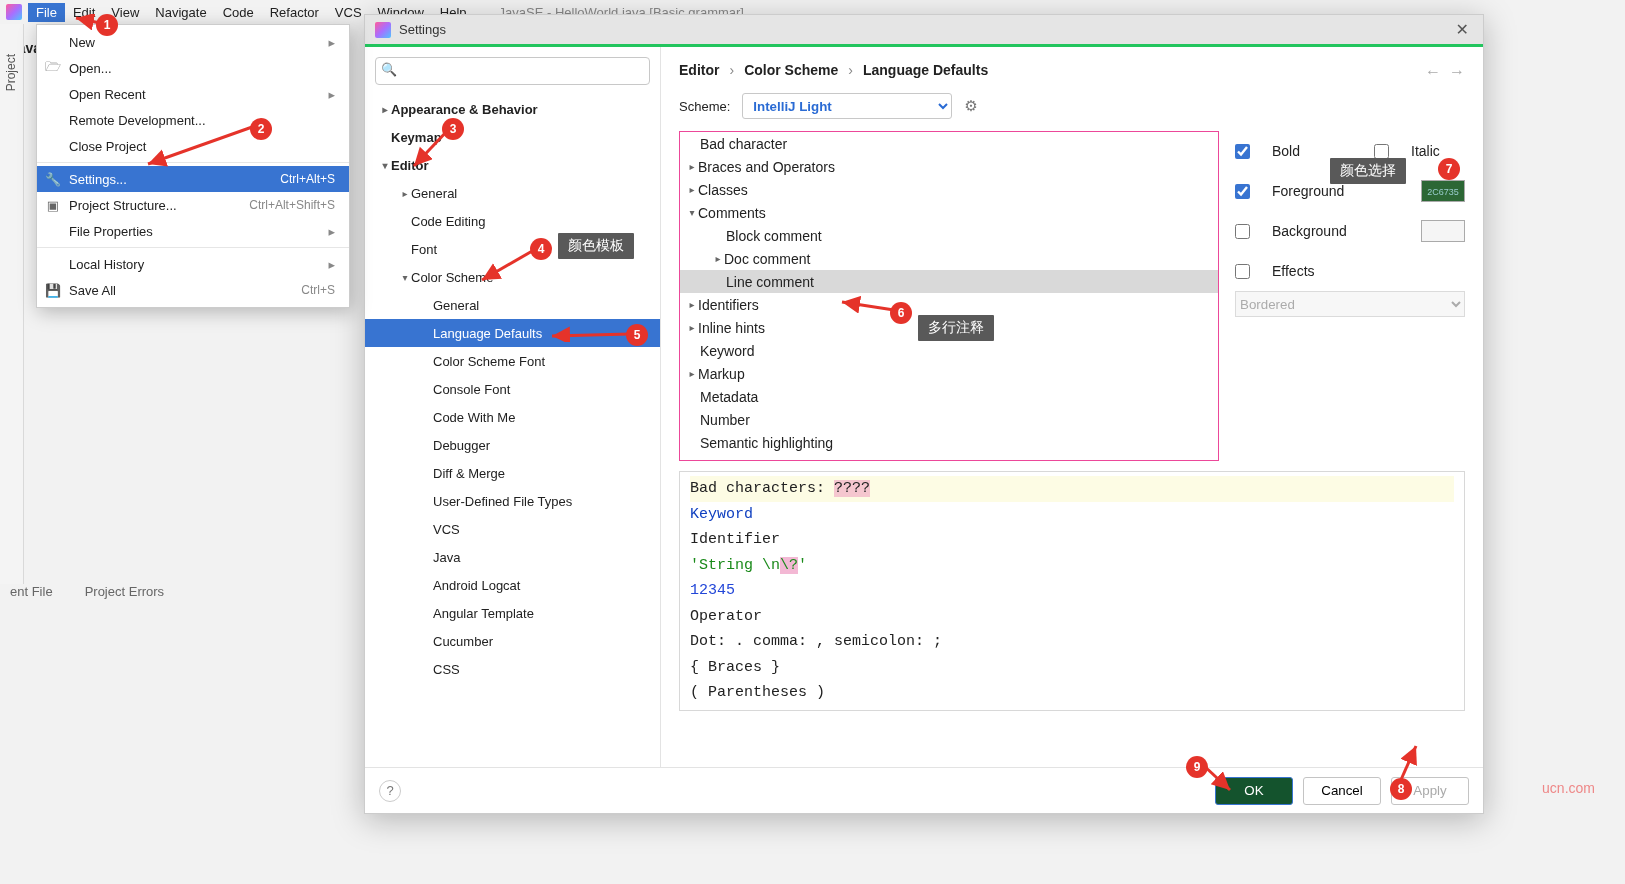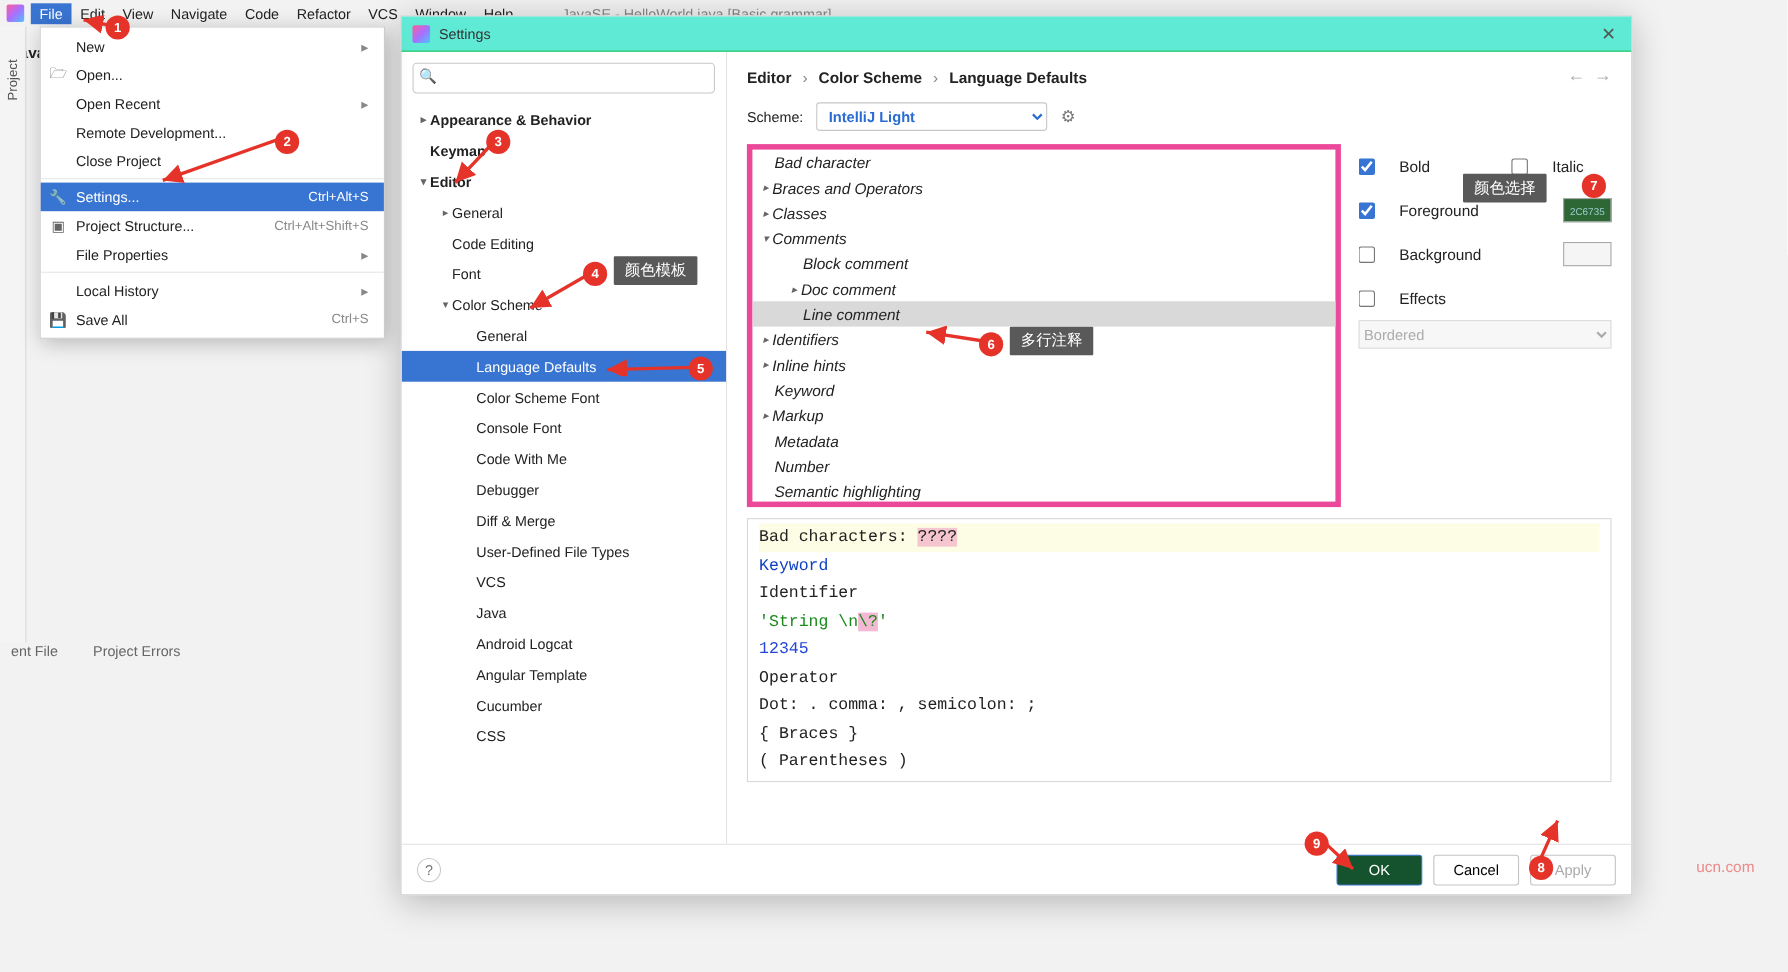--- a/index.html
+++ b/index.html
@@ -3,21 +3,21 @@
 <meta charset="utf-8">
 <style>
 * { box-sizing: border-box; margin: 0; padding: 0; }
 body { font-family: "Segoe UI", Arial, sans-serif; font-size: 13px; background: #f2f2f2; color: #222; overflow: hidden; width: 1625px; height: 884px; position: relative; }
 
 
 .menubar { height: 24px; background: #f2f2f2; display: flex; align-items: center; padding: 0 6px; font-size: 13px; }
 .menubar .logo { width: 16px; height: 16px; background: linear-gradient(135deg,#ff5c9b,#a96eff,#4ec3ff); border-radius: 2px; margin-right: 6px; }
 .menubar .mitem { padding: 2px 8px; cursor: pointer; }
 .menubar .mitem.active { background: #3874d1; color: #fff; }
-.menubar .title-tail { margin-left: 36px; color: #888; }
+.menubar .title-tail { margin-left: 24px; color: #888; }
 
 
 .proj-strip { position: absolute; left: 0; top: 24px; width: 24px; height: 560px; background: #f4f4f4; border-right: 1px solid #d9d9d9; }
 .proj-strip .vlabel { writing-mode: vertical-rl; transform: rotate(180deg); font-size: 12px; color: #555; margin: 30px 4px; }
 
 
 .javafrag { position: absolute; left: 10px; top: 40px; font-size: 14px; font-weight: 700; color: #222; }
 
 
 .filemenu { position: absolute; left: 36px; top: 24px; width: 314px; background: #fff; border: 1px solid #ccc; box-shadow: 2px 4px 18px rgba(0,0,0,.25); z-index: 50; padding: 4px 0; }
@@ -29,21 +29,21 @@
 .filemenu .row .ico { position: absolute; left: 8px; width: 16px; height: 16px; display: flex; align-items: center; justify-content: center; color: #666; }
 .filemenu .row.sel .ico { color: #fff; }
 .filemenu .row .chev { margin-left: auto; color: #888; }
 
 
 .btabs { position: absolute; left: 0; top: 580px; display: flex; gap: 20px; font-size: 13px; color: #666; padding-left: 4px; }
 .btabs span { padding: 4px 6px; }
 
 
 .dlg { position: absolute; left: 364px; top: 14px; width: 1120px; height: 800px; background: #fff; border: 1px solid #ccc; box-shadow: 0 6px 30px rgba(0,0,0,.25); z-index: 40; display: flex; flex-direction: column; }
-.dlg-title { height: 32px; display: flex; align-items: center; padding: 0 10px; border-bottom: 1px solid #22c55e; background: #5eead4; }
+.dlg-title { height: 32px; display: flex; align-items: center; padding: 0 10px; border-bottom: 3px solid #22c55e; background: #e5e5e5; }
 .dlg-title .logo { width: 16px; height: 16px; background: linear-gradient(135deg,#ff5c9b,#a96eff,#4ec3ff); border-radius: 2px; margin-right: 8px; }
 .dlg-title .txt { font-size: 13px; color: #333; }
 .dlg-title .close { margin-left: auto; font-size: 16px; color: #555; cursor: pointer; padding: 0 4px; }
 
 .dlg-body { flex: 1; display: flex; overflow: hidden; }
 
 
 .treecol { width: 296px; border-right: 1px solid #e3e3e3; display: flex; flex-direction: column; }
 .searchbox { margin: 10px; position: relative; }
 .searchbox input { width: 100%; height: 28px; border: 1px solid #c8c8c8; border-radius: 4px; padding: 0 8px 0 26px; font-size: 13px; }
@@ -60,21 +60,21 @@
 .rpane { flex: 1; display: flex; flex-direction: column; padding: 14px 18px; overflow: hidden; }
 .bcrumb { font-size: 14px; color: #222; display: flex; align-items: center; gap: 10px; margin-bottom: 14px; }
 .bcrumb .sep { color: #888; }
 .bcrumb .nav { margin-left: auto; color: #aaa; font-size: 16px; display: flex; gap: 8px; }
 
 .schemerow { display: flex; align-items: center; gap: 12px; margin-bottom: 12px; }
 .schemerow select { height: 26px; width: 210px; border: 1px solid #c8c8c8; border-radius: 3px; padding: 0 6px; color: #2a6bd4; font-weight: 700; background: #fff; }
 .gear { color: #777; font-size: 15px; cursor: pointer; }
 
 .midrow { display: flex; gap: 16px; height: 330px; }
-.attrlist { flex: 1; border: 5px solid #ec4899; overflow: auto; font-size: 14px; font-style: italic; }
+.attrlist { flex: 1; border: 1px solid #ec4899; overflow: auto; font-size: 14px; }
 .attrlist .arow { display: flex; align-items: center; height: 23px; padding-left: 20px; cursor: pointer; }
 .attrlist .arow .caret { width: 12px; margin-left: -14px; text-align: center; color: #666; font-size: 10px; }
 .attrlist .arow.sub { padding-left: 46px; }
 .attrlist .arow.sel { background: #d9d9d9; }
 
 .opts { width: 230px; font-size: 14px; }
 .opts .orow { display: flex; align-items: center; height: 40px; gap: 22px; }
 .opts input[type=checkbox] { width: 15px; height: 15px; accent-color: #3874d1; }
 .opts .swatch { width: 44px; height: 22px; border: 1px solid #aaa; margin-left: auto; }
 .opts select { width: 100%; height: 26px; border: 1px solid #ccc; color: #888; background: #f5f5f5; }
@@ -388,21 +388,21 @@
   </div>
 </div>
 
 <div class="ann-badge" style="left:96px;top:14px">1</div>
 <div class="ann-badge" style="left:250px;top:118px">2</div>
 <div class="ann-badge" style="left:442px;top:118px">3</div>
 <div class="ann-badge" style="left:530px;top:238px">4</div>
 <div class="ann-label" style="left:558px;top:233px">颜色模板</div>
 <div class="ann-badge" style="left:626px;top:324px">5</div>
 <div class="ann-badge" style="left:890px;top:302px">6</div>
-<div class="ann-label" style="left:918px;top:297px">多行注释</div>
+<div class="ann-label" style="left:918px;top:315px">多行注释</div>
 <div class="ann-badge" style="left:1438px;top:158px">7</div>
 <div class="ann-label" style="left:1330px;top:158px">颜色选择</div>
 <div class="ann-badge" style="left:1390px;top:778px">8</div>
 <div class="ann-badge" style="left:1186px;top:756px">9</div>
 <div class="watermark">ucn.com</div>
 
 <svg class="ann-arrow" style="left:70px;top:14px" width="40" height="18">
     <defs>
       <marker id="ah" markerWidth="8" markerHeight="8" refX="6" refY="3" orient="auto">
         <path d="M0,0 L6,3 L0,6 Z" fill="#e5332a"></path>

